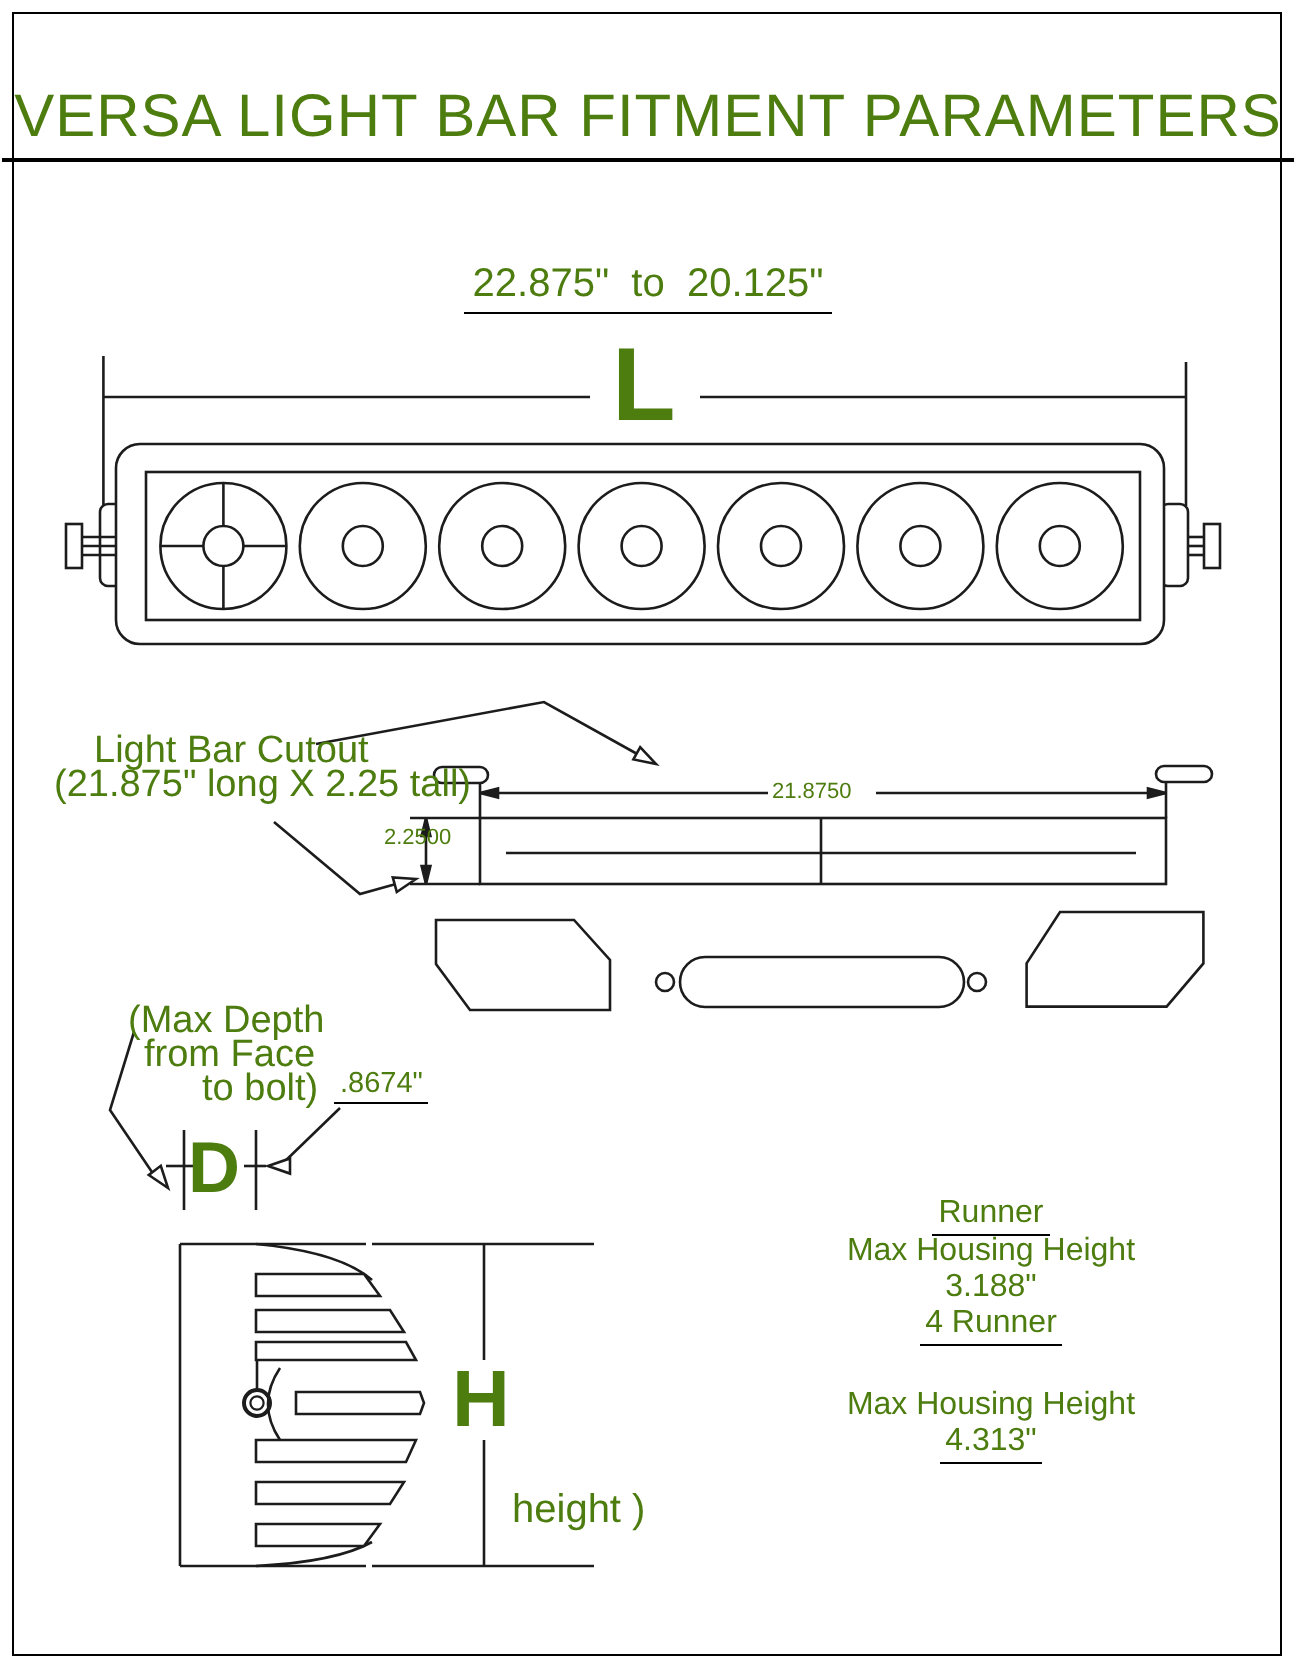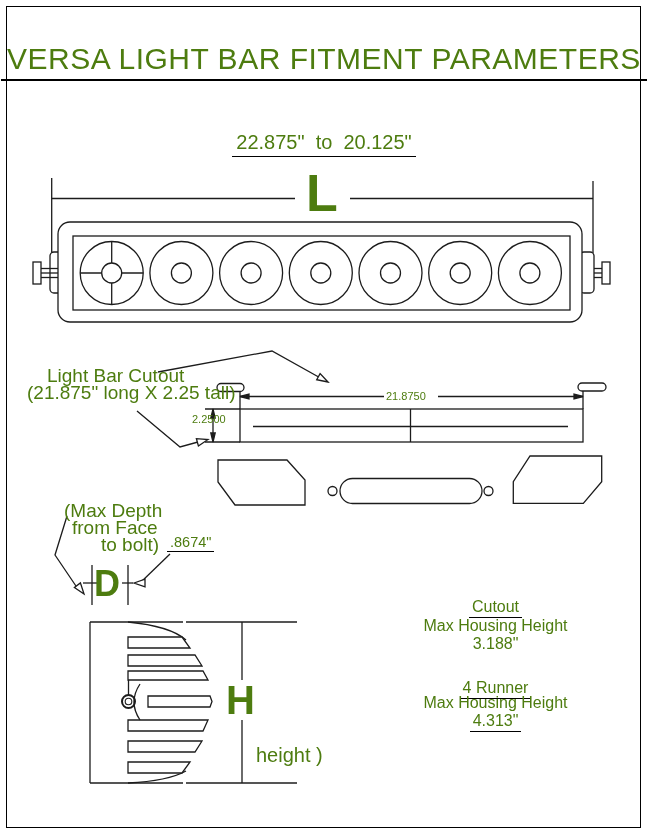--- a/index.html
+++ b/index.html
@@ -170,26 +170,26 @@
     <span class="u1">.8674"</span>
   </div>
 
   <div class="txt big-letter" style="left:94px;top:566px;font-size:36px;">D</div>
 
   <div class="txt big-letter" style="left:226px;top:680px;font-size:40px;">H</div>
 
   <div class="txt" style="left:256px;top:744px;font-size:20px;">height )</div>
 
   <div class="txt spec" style="top:598px;">
-    <span class="u1">Cutout</span>
+    <span class="u1">Runner</span>
   </div>
   <div class="txt spec" style="top:617px;">Max Housing Height</div>
   <div class="txt spec" style="top:635px;">3.188"</div>
 
-  <div class="txt spec" style="top:679px;">
+  <div class="txt spec" style="top:653px;">
     <span class="u1">4 Runner</span>
   </div>
   <div class="txt spec" style="top:694px;">Max Housing Height</div>
   <div class="txt spec" style="top:712px;">
     <span class="u1">4.313"</span>
   </div>
 
 </div>
 
 </body></html>

